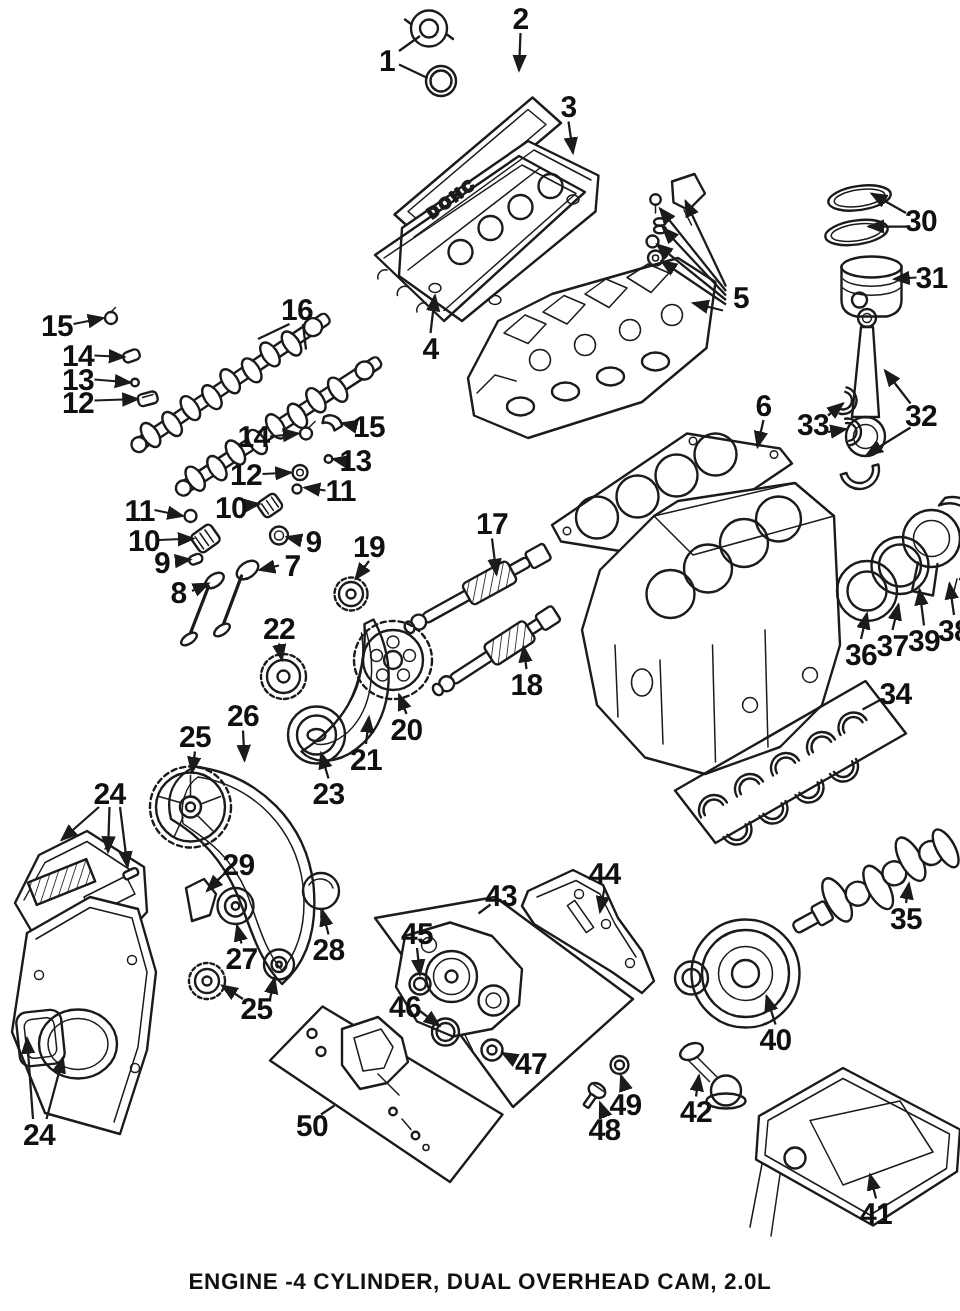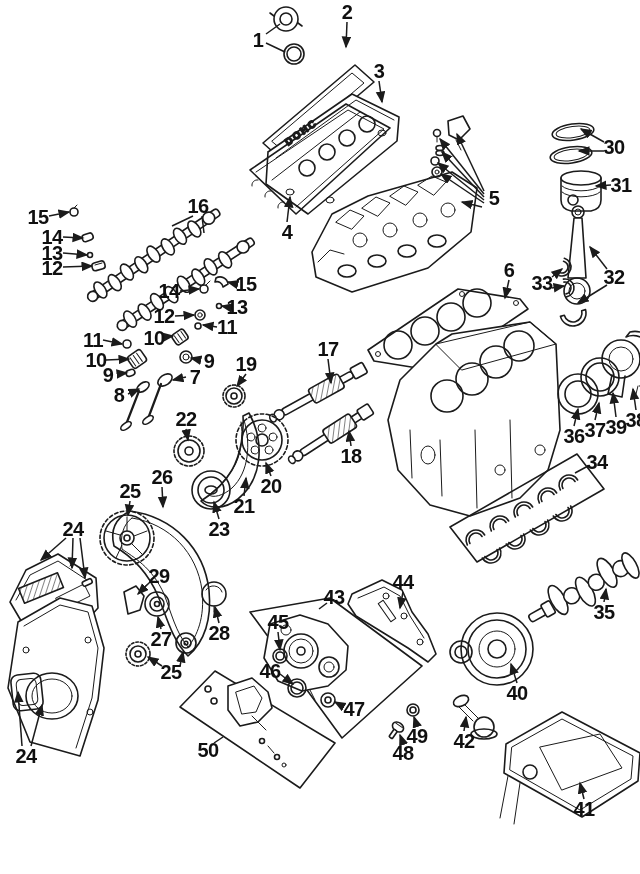--- a/index.html
+++ b/index.html
@@ -571,13 +571,14 @@
         <text x="354" y="716" class="callout">47</text>
         <line x1="403" y1="743" x2="400" y2="735" class="leader" marker-end="url(#arrowhead)"></line>
         <text x="403" y="760" class="callout">48</text>
         <line x1="417" y1="726" x2="414" y2="717" class="leader" marker-end="url(#arrowhead)"></line>
         <text x="417" y="743" class="callout">49</text>
         <line x1="214" y1="743" x2="223" y2="737" class="leader"></line>
         <text x="208" y="757" class="callout">50</text>
       </g>
 </svg>
 
+<div class="caption">ENGINE -4 CYLINDER, DUAL OVERHEAD CAM, 2.0L</div>
 </div>
 
 </body></html>

